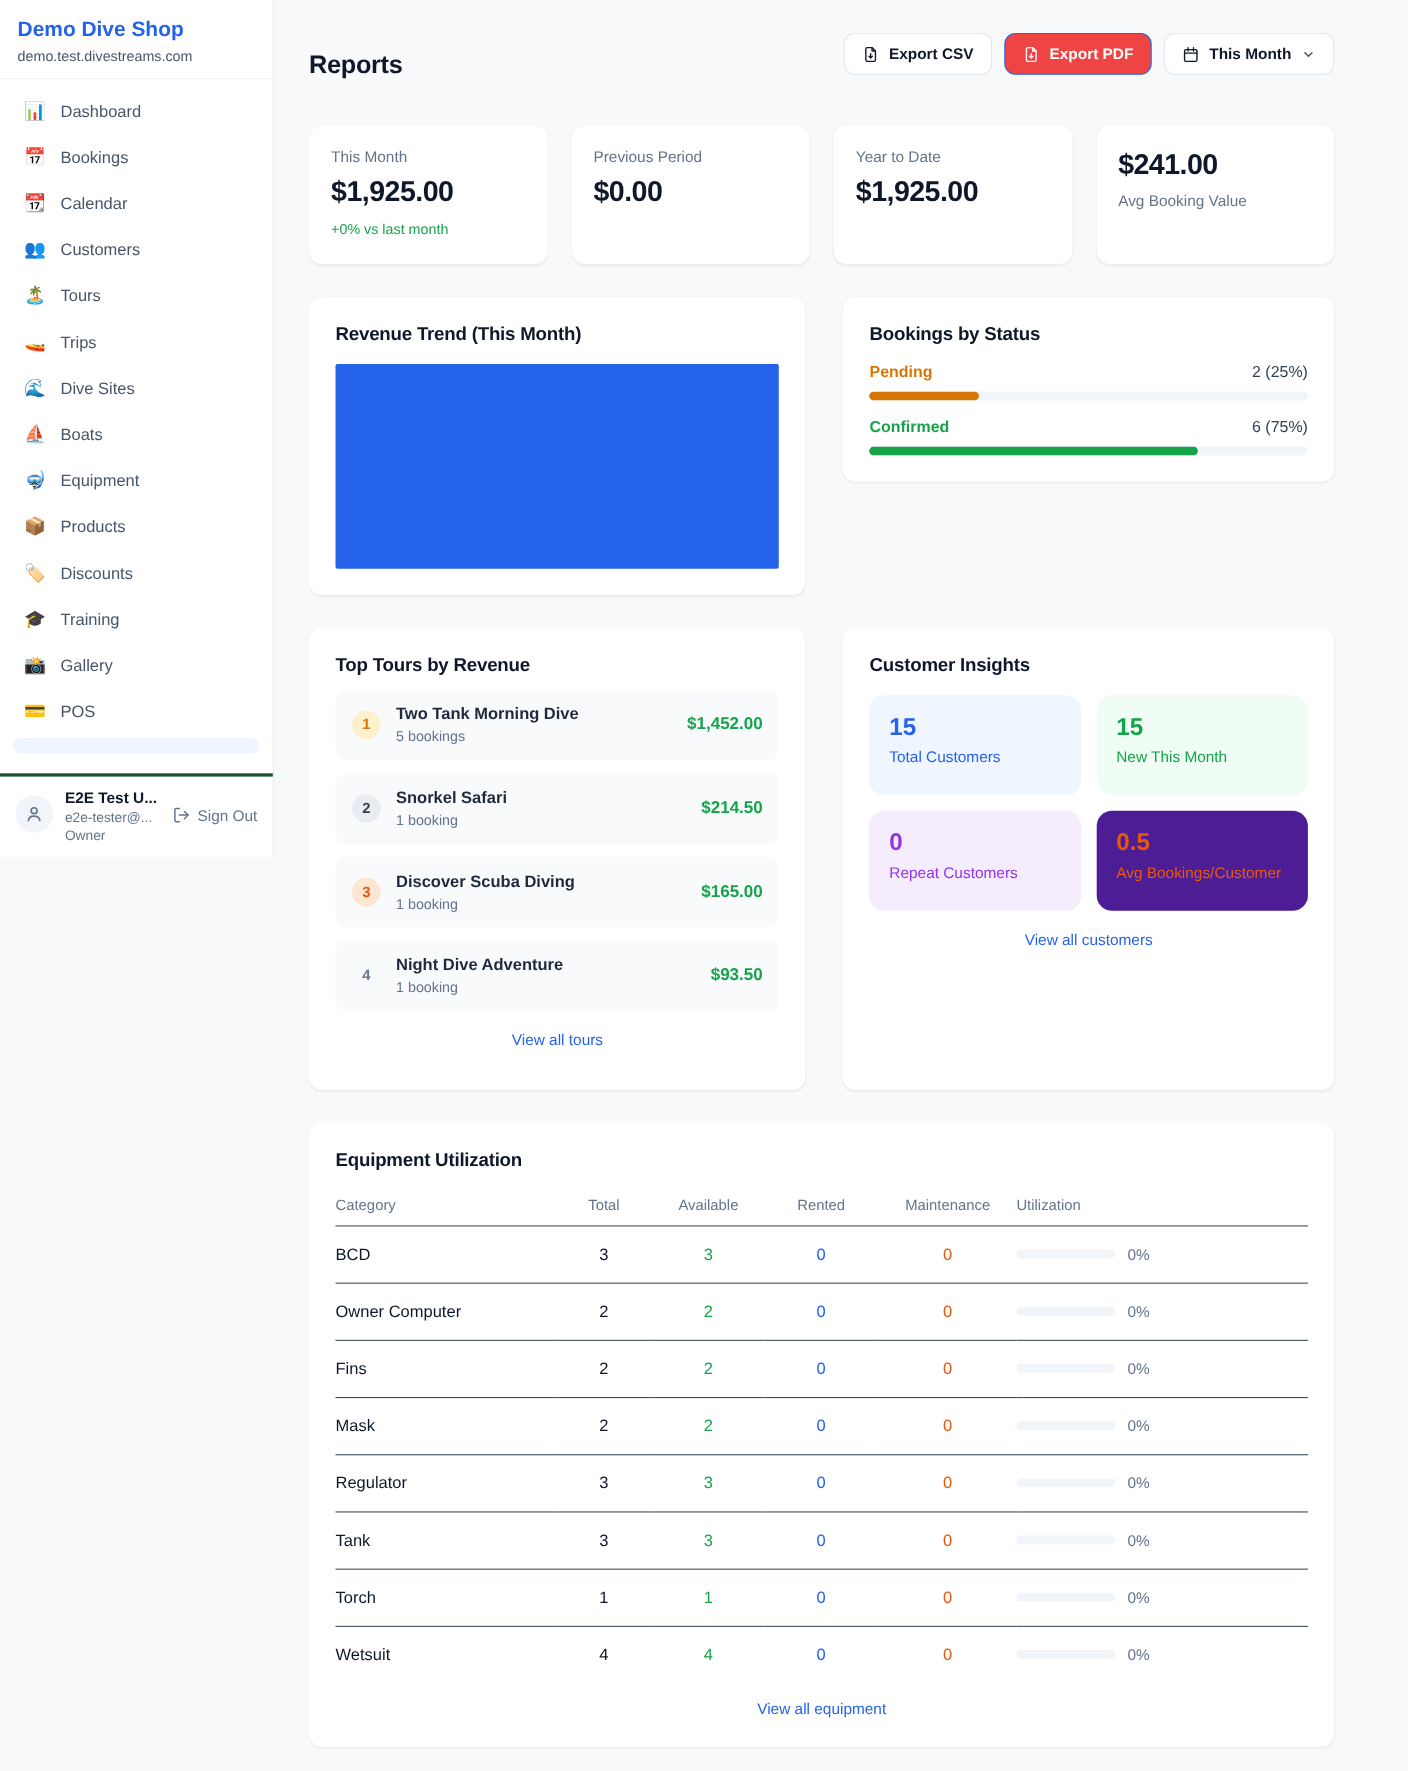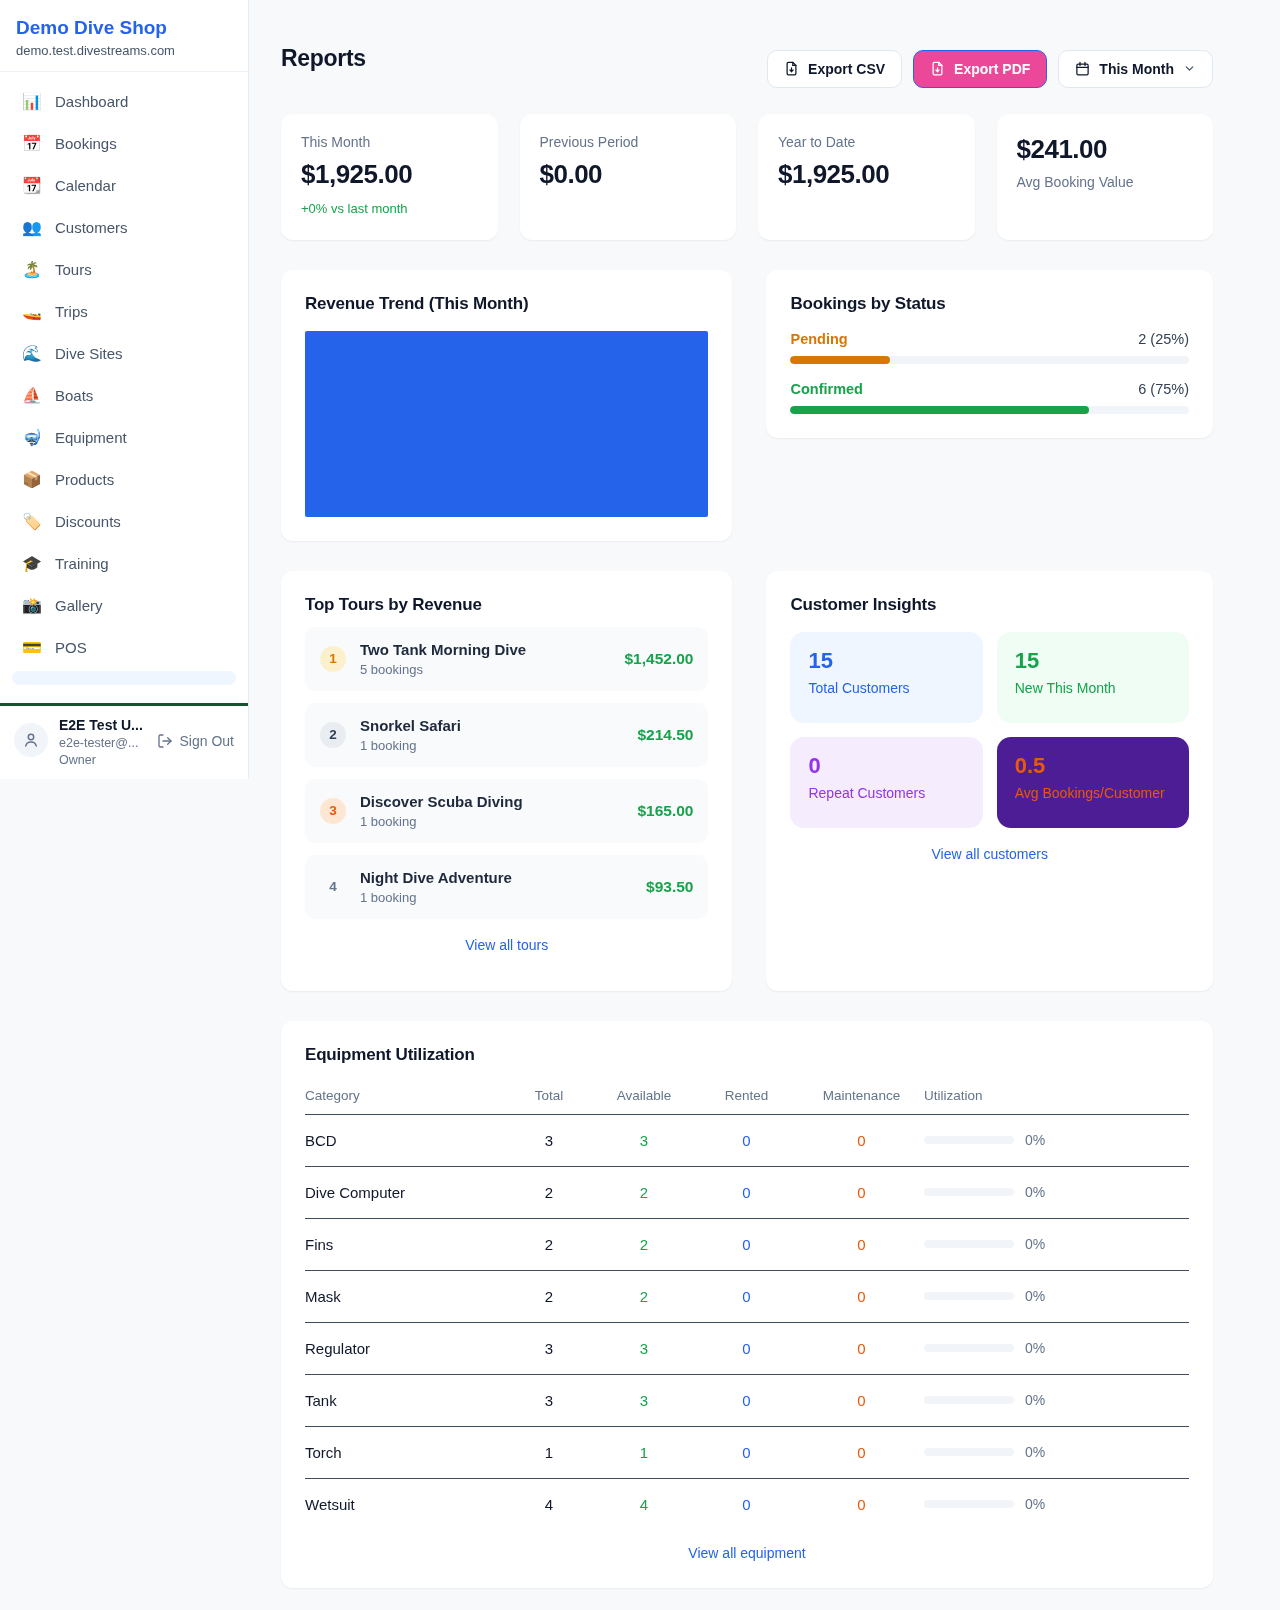--- a/index.html
+++ b/index.html
@@ -43,31 +43,31 @@
   .signout {
     margin-left:auto; margin-top:16px; flex:none;
     display:flex; align-items:center; gap:7px;
     color:#64748b; font-size:14px; background:none; border:none; cursor:pointer;
     font-family:inherit; padding:0;
   }
 
   
   .main { position:absolute; left:250px; top:0; width:1030px; padding:30px 0 0 31px; }
   .content { width:932px; }
-  .page-head { display:flex; align-items:flex-end; margin-bottom:26px; }
+  .page-head { display:flex; align-items:flex-start; margin-bottom:26px; }
   .page-title { font-size:23px; font-weight:bold; letter-spacing:-.3px; flex:1; }
   .btn {
     display:inline-flex; align-items:center; gap:9px;
     padding:10px 16px; border-radius:10px;
     border:1px solid #e2e8f0; background:#fff;
     font-size:14px; font-weight:bold; color:#0f172a;
     font-family:inherit; cursor:pointer;
   }
   .btn svg { display:block; }
-  .btn.primary { background:#ec4899; border-color:#2563eb; color:#fff; margin:0 11px; }
+  .btn.primary { background:#ef4444; border-color:#2563eb; color:#fff; margin:0 11px; }
 
   .stats { display:flex; gap:22px; margin-bottom:30px; }
   .stat-card { flex:1; background:#fff; border-radius:12px; padding:20px; height:126px;
     box-shadow:0 1px 2px rgba(15,23,42,.06); }
   .stat-label { font-size:14px; color:#64748b; }
   .stat-value { font-size:26px; font-weight:bold; margin-top:9px; letter-spacing:-.5px; }
   .stat-delta { font-size:13px; color:#16a34a; margin-top:11px; }
   .stat-card.reversed .stat-value { margin-top:0; }
   .stat-card.reversed .stat-label { margin-top:9px; }
 
@@ -382,21 +382,21 @@
      <td class="center c-rent">0</td>
      <td class="center c-maint">0</td>
      <td>
        <span class="util">
          <span class="util-bar"><span class="util-fill" style="width:0%"></span></span>
          <span class="util-pct">0%</span>
        </span>
      </td>
    </tr>
             <tr>
-     <td class="cat">Dive Computer</td>
+     <td class="cat">Owner Computer</td>
      <td class="center c-total">2</td>
      <td class="center c-avail">2</td>
      <td class="center c-rent">0</td>
      <td class="center c-maint">0</td>
      <td>
        <span class="util">
          <span class="util-bar"><span class="util-fill" style="width:0%"></span></span>
          <span class="util-pct">0%</span>
        </span>
      </td>

